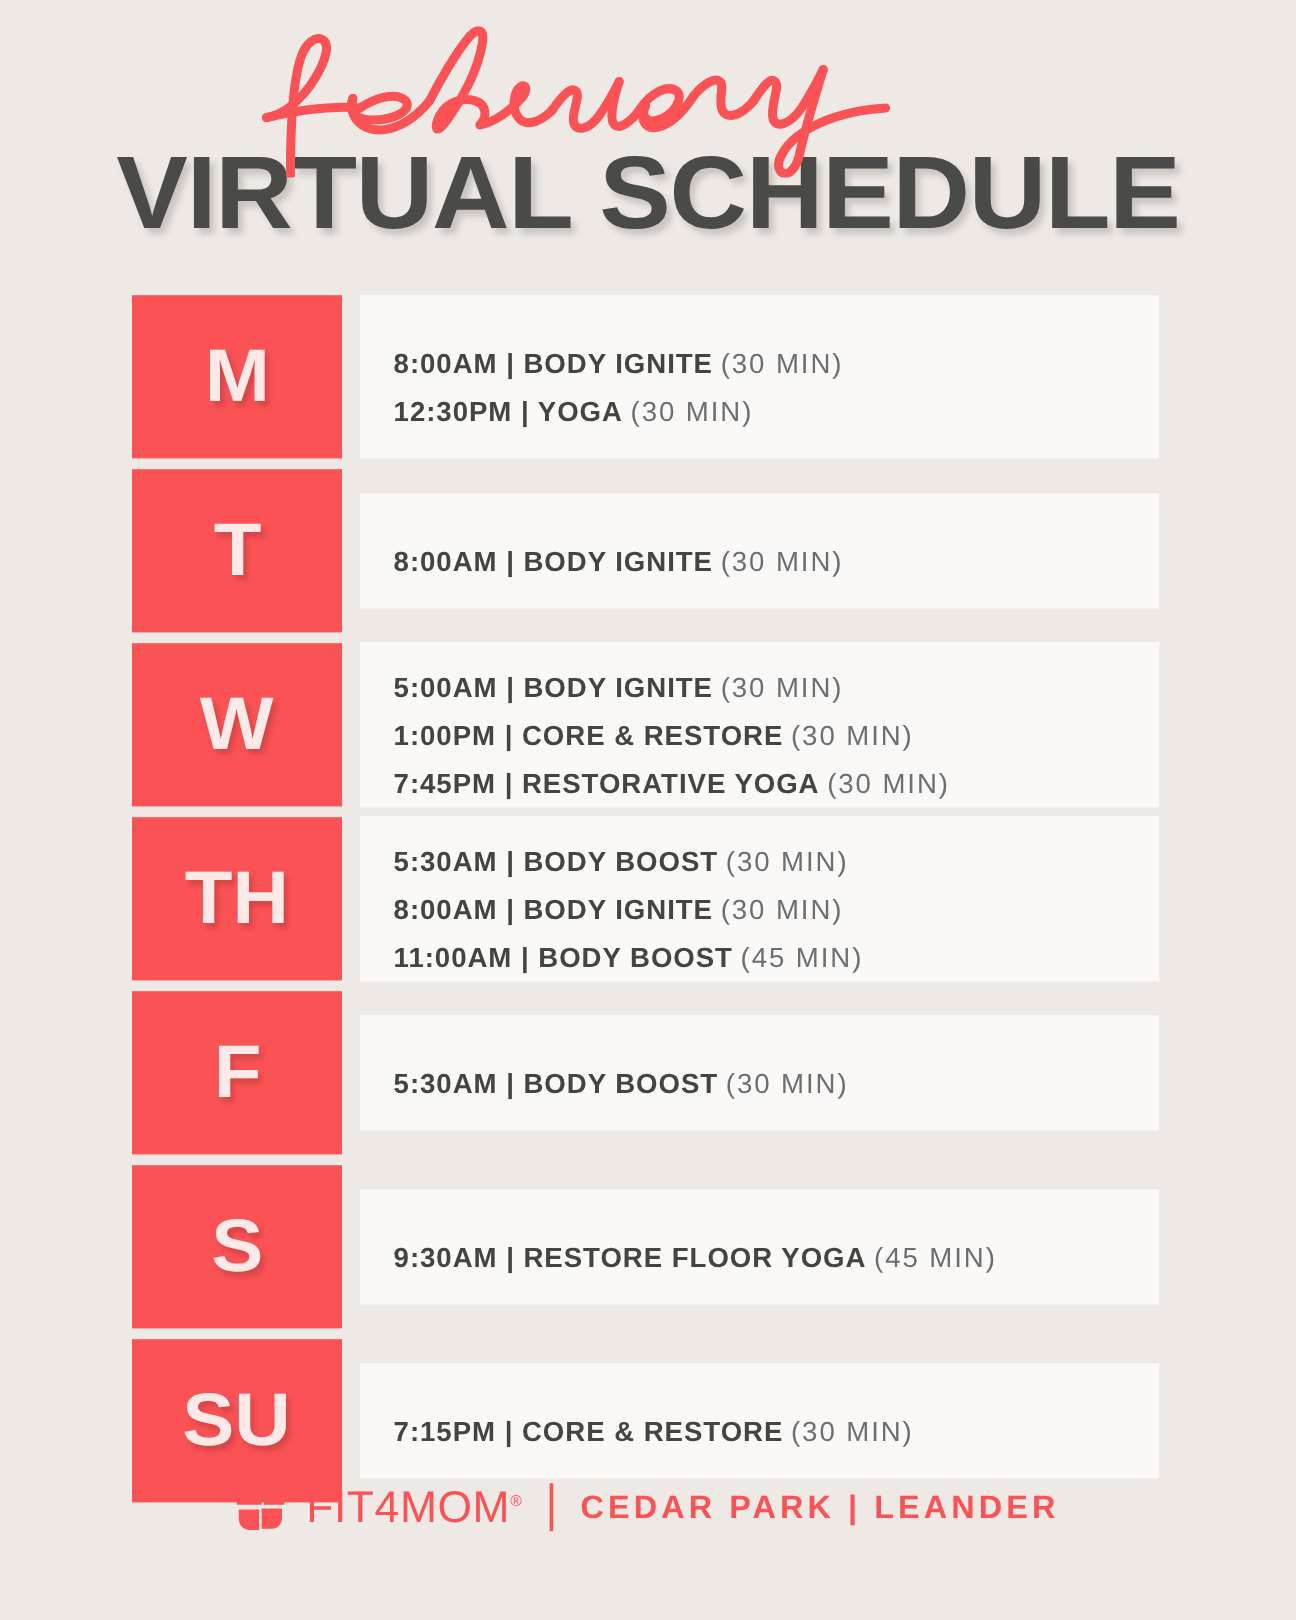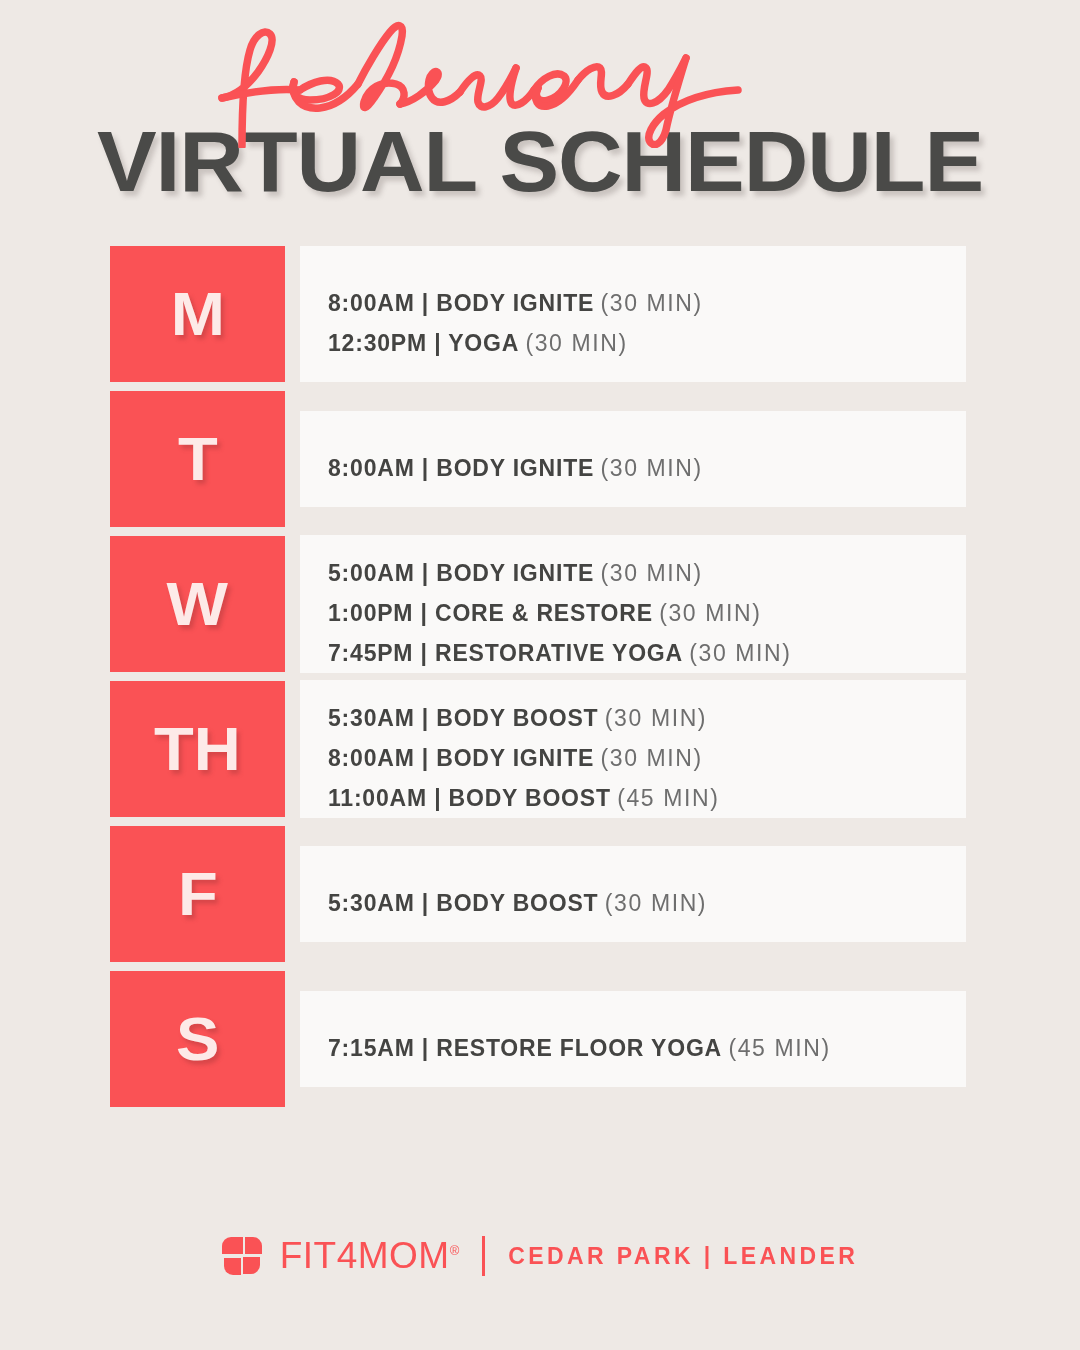--- a/index.html
+++ b/index.html
@@ -152,21 +152,21 @@
     letter-spacing: 0;
   }
   .footer-divider {
     width: 3px;
     height: 40px;
     background: #FA5255;
     margin: 0 22px;
   }
   .footer-locations {
     font-family: "Liberation Sans", sans-serif;
-    font-size: 23px;
+    font-size: 27px;
     font-weight: bold;
     color: #FA5255;
     letter-spacing: 3.4px;
   }
 </style>
 </head>
 <body>
 
 <div class="header">
 
@@ -293,27 +293,40 @@
     </div>
   </div>
 
   <div class="day-row rows-1">
     <div class="day-badge">
       <span class="day-letter">S</span>
     </div>
     <div class="classes-wrap">
       <div class="classes-card">
         <div class="class-line">
-          <span class="class-main">7:15AM</span><span class="class-main"> | </span><span class="class-main">RESTORE FLOOR YOGA</span>
+          <span class="class-main">9:30AM</span><span class="class-main"> | </span><span class="class-main">RESTORE FLOOR YOGA</span>
           <span class="class-dur">(45 MIN)</span>
         </div>
       </div>
     </div>
   </div>
 
+  <div class="day-row rows-1">
+    <div class="day-badge">
+      <span class="day-letter">SU</span>
+    </div>
+    <div class="classes-wrap">
+      <div class="classes-card">
+        <div class="class-line">
+          <span class="class-main">7:15PM</span><span class="class-main"> | </span><span class="class-main">CORE &amp; RESTORE</span>
+          <span class="class-dur">(30 MIN)</span>
+        </div>
+      </div>
+    </div>
+  </div>
 
 </div>
 
 <div class="footer">
 
   <div class="logo-mark">
     <svg width="46" height="46" viewBox="0 0 46 46" xmlns="http://www.w3.org/2000/svg" aria-hidden="true">
       <path d="M21 4 H9 A9 9 0 0 0 0 13 V21 H21 Z" fill="#FA5255"></path>
       <path d="M25 4 H33 A9 9 0 0 1 42 13 V21 H25 Z" fill="#FA5255" transform="translate(-2,0)"></path>
       <path d="M21 25 H4 V33 A9 9 0 0 0 13 42 H21 Z" fill="#FA5255" transform="translate(-2,0)"></path>

